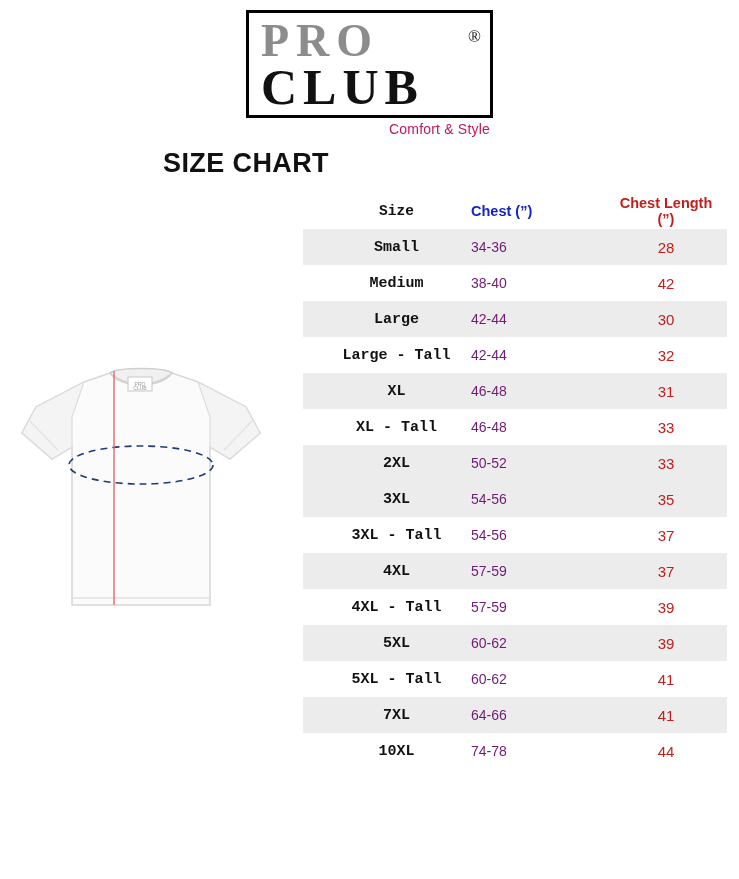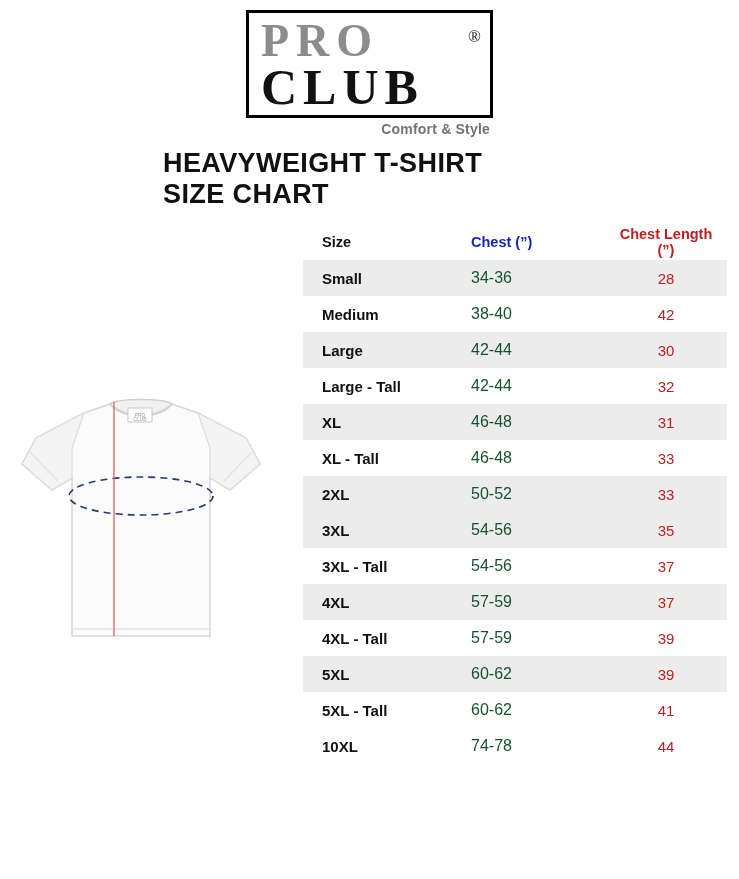--- a/index.html
+++ b/index.html
@@ -59,23 +59,23 @@
     font-size: 50px;
     letter-spacing: 6px;
     color: #111;
     line-height: 56px;
   }
   .logo-tag {
     position: absolute;
     bottom: -22px;
     right: 0px;
     font-family: "Liberation Sans", sans-serif;
-    font-weight: bold;
+    font-weight: normal;
     font-size: 14px;
-    color: #737373;
+    color: #be185d;
     letter-spacing: 0.2px;
     background: #fff;
     padding-left: 6px;
   }
 
   
   .title-block {
     margin-top: 30px;
     padding-left: 163px;
   }
@@ -112,21 +112,22 @@
   table.size-chart td {
     padding: 0;
     height: 36px;
     vertical-align: middle;
     font-size: 14.5px;
   }
   table.size-chart th.col-size,
   table.size-chart td.col-size {
     width: 168px;
     padding-left: 19px;
-    text-align: left;
+    text-align: center;
+    font-family: Liberation Mono, monospace;
   }
   table.size-chart th.col-chest,
   table.size-chart td.col-chest {
     width: 140px;
     text-align: left;
   }
   table.size-chart th.col-length,
   table.size-chart td.col-length {
     width: 116px;
     text-align: center;
@@ -143,22 +144,22 @@
 
   tbody tr.shade td { background: #ececec; }
   tbody tr.plain td { background: #ffffff; }
 
   tbody td.col-size {
     font-weight: bold;
     color: #111;
     font-size: 15px;
   }
   tbody td.col-chest {
-    color: #14532d;
-    font-size: 16px;
+    color: #701a75;
+    font-size: 14px;
   }
   tbody td.col-length {
     color: #c0201d;
     font-size: 15px;
   }
 
   
   .shirt-wrap {
     position: absolute;
     left: 14px;
@@ -174,21 +175,20 @@
 <div class="logo-wrap">
   <div class="logo">
     <div class="logo-pro">PRO</div>
     <div class="logo-reg">®</div>
     <div class="logo-club">CLUB</div>
     <div class="logo-tag">Comfort &amp; Style</div>
   </div>
 </div>
 
 <div class="title-block">
-  <div class="title-line">HEAVYWEIGHT T-SHIRT</div>
   <div class="title-line">SIZE CHART</div>
 </div>
 
 <div class="main">
 
   <div class="shirt-wrap">
     <svg class="shirt-svg" width="274" height="280" viewBox="0 0 274 280" xmlns="http://www.w3.org/2000/svg">
 
       <path d="M96 18 L70 27 L22 52 L8 78 L38 104 L58 92 L58 250 L196 250 L196 92 L216 104 L246 78 L232 52 L184 27 L158 18 Z" fill="#fbfbfb" stroke="#d8d8d8" stroke-width="1.6"></path>
 
@@ -283,20 +283,25 @@
           <tr class="shade">
             <td class="col-size">5XL</td>
             <td class="col-chest">60-62</td>
             <td class="col-length">39</td>
           </tr>
           <tr class="plain">
             <td class="col-size">5XL - Tall</td>
             <td class="col-chest">60-62</td>
             <td class="col-length">41</td>
           </tr>
+          <tr class="shade">
+            <td class="col-size">7XL</td>
+            <td class="col-chest">64-66</td>
+            <td class="col-length">41</td>
+          </tr>
           <tr class="plain">
             <td class="col-size">10XL</td>
             <td class="col-chest">74-78</td>
             <td class="col-length">44</td>
           </tr>
         </tbody>
     </table>
   </div>
 
 </div>

